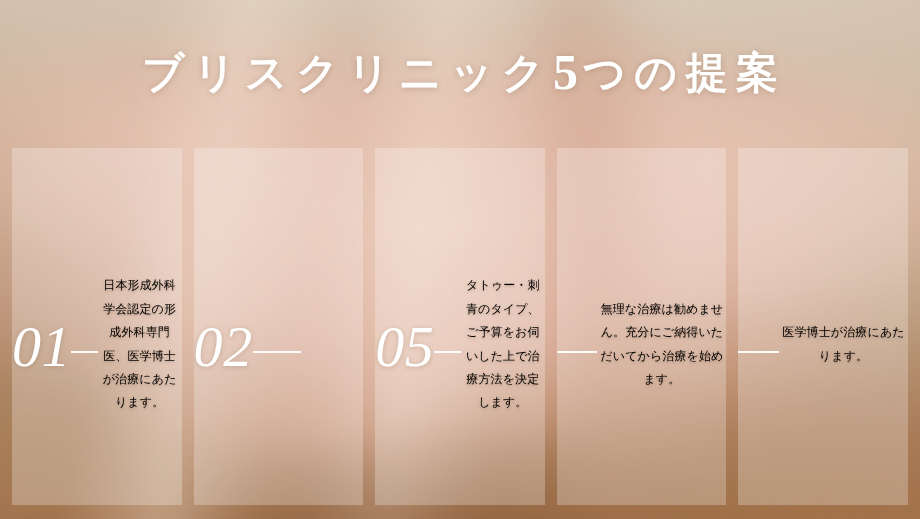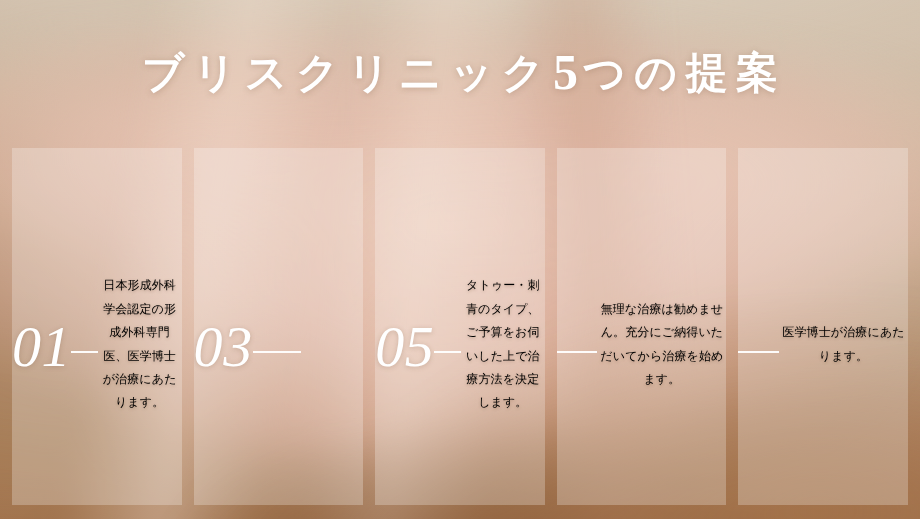--- a/index.html
+++ b/index.html
@@ -176,21 +176,21 @@
 
   <div class="cards">
 
     <div class="card">
       <div class="card-number">01</div>
       <div class="card-rule"></div>
       <p class="card-text">日本形成外科学会認定の形成外科専門医、医学博士が治療にあたります。</p>
     </div>
 
     <div class="card">
-      <div class="card-number">03</div>
+      <div class="card-number">02</div>
       <div class="card-rule"></div>
     </div>
 
     <div class="card">
       <div class="card-number">05</div>
       <div class="card-rule"></div>
       <p class="card-text">タトゥー・刺青のタイプ、ご予算をお伺いした上で治療方法を決定します。</p>
     </div>
 
     <div class="card">

